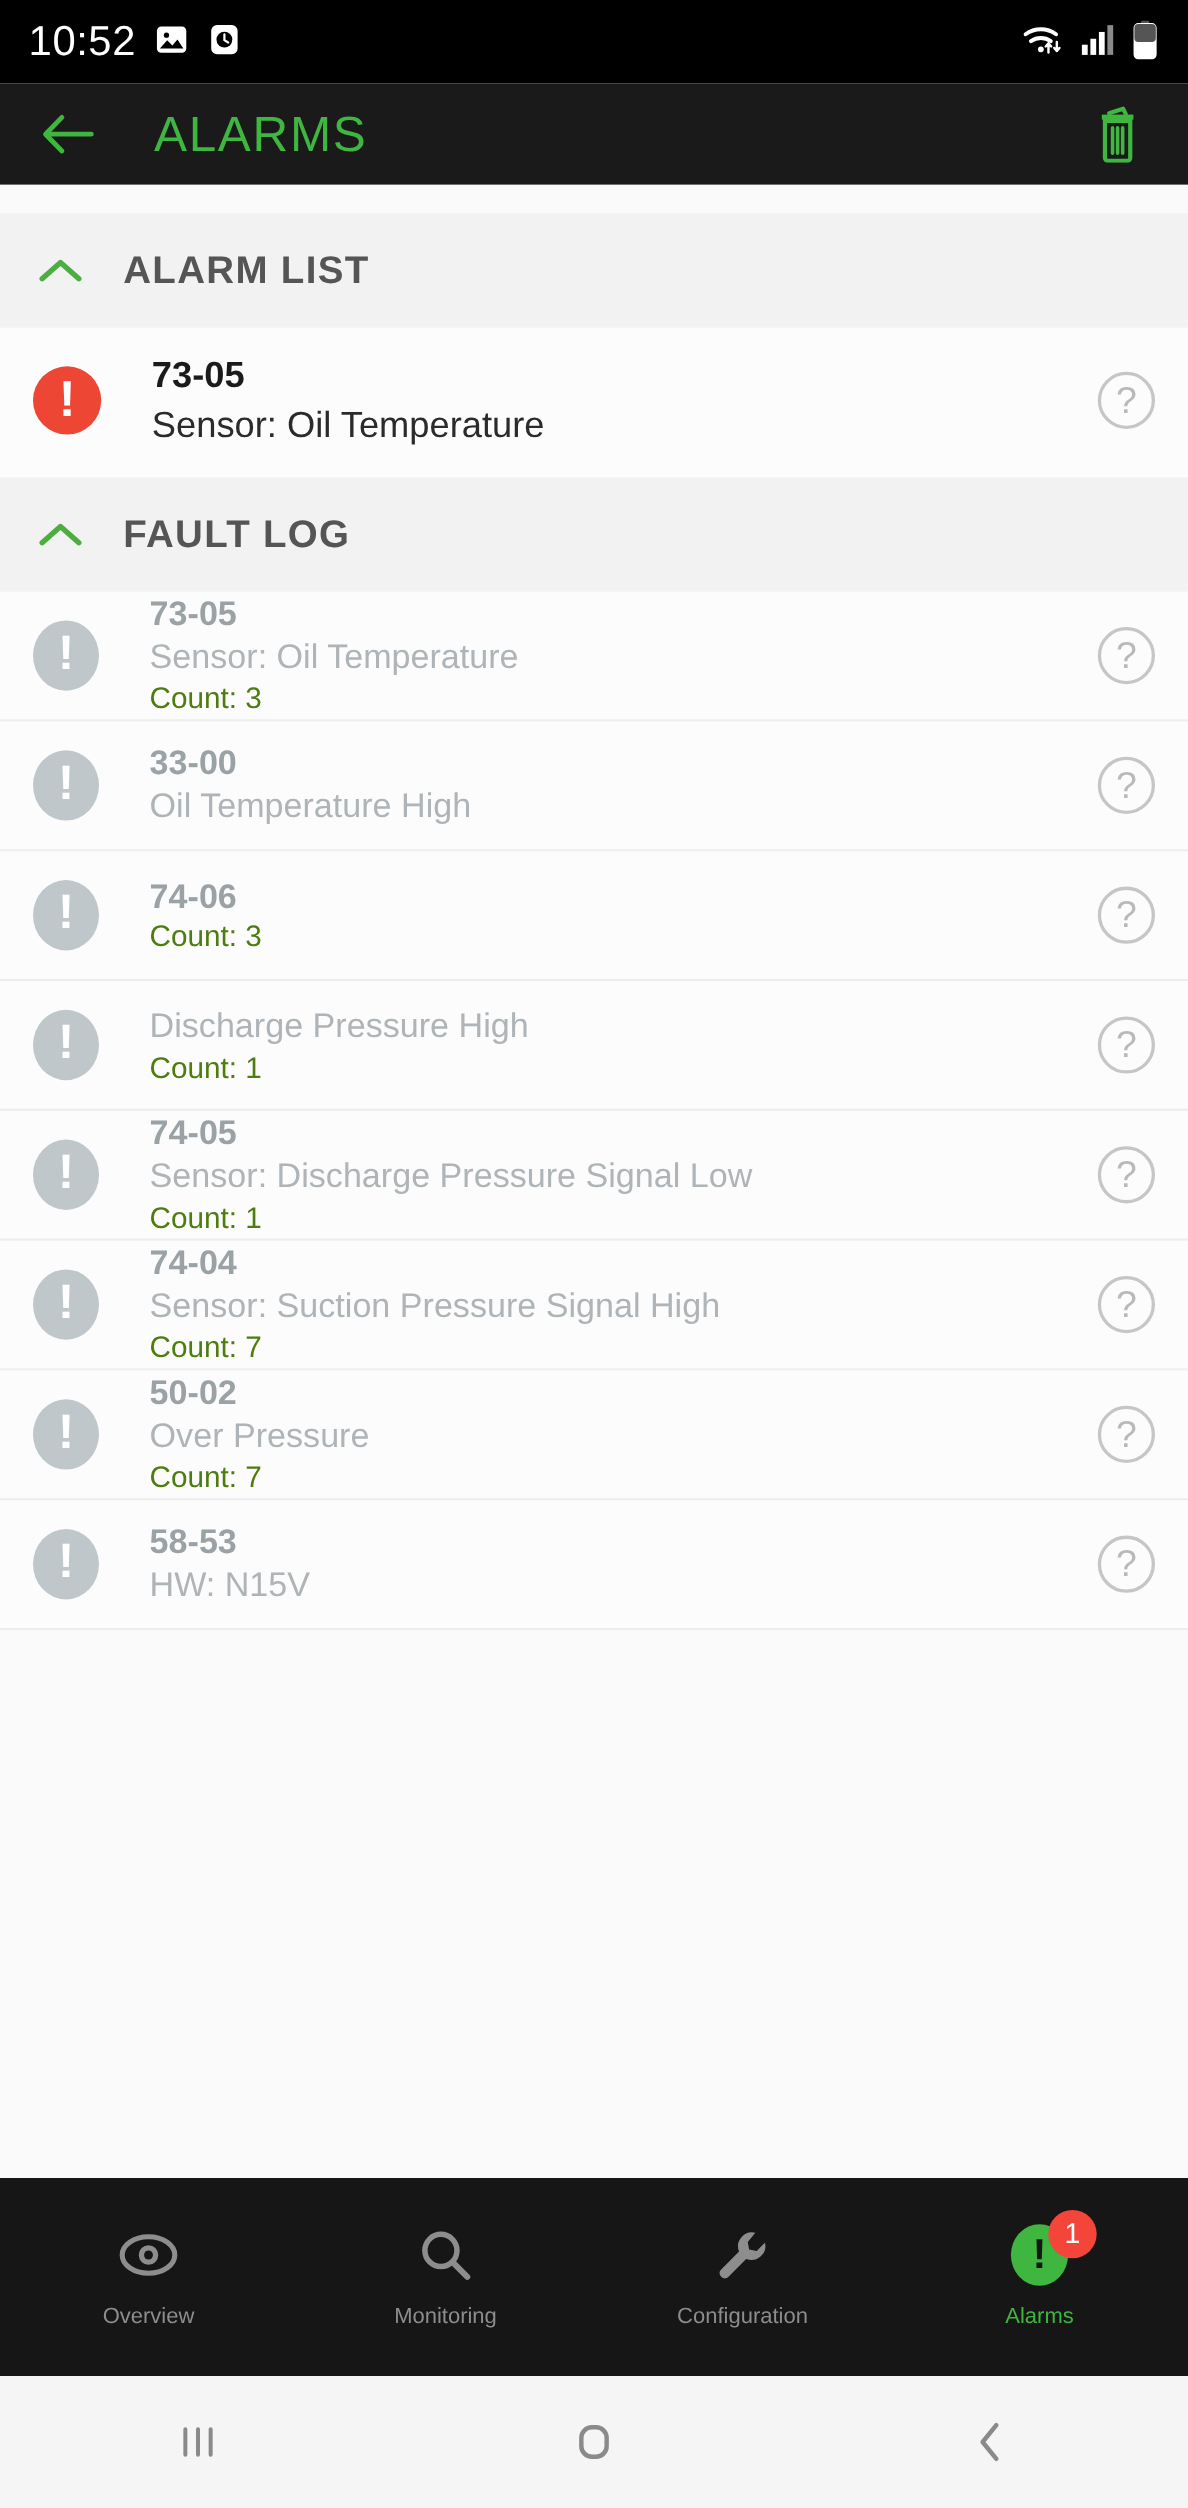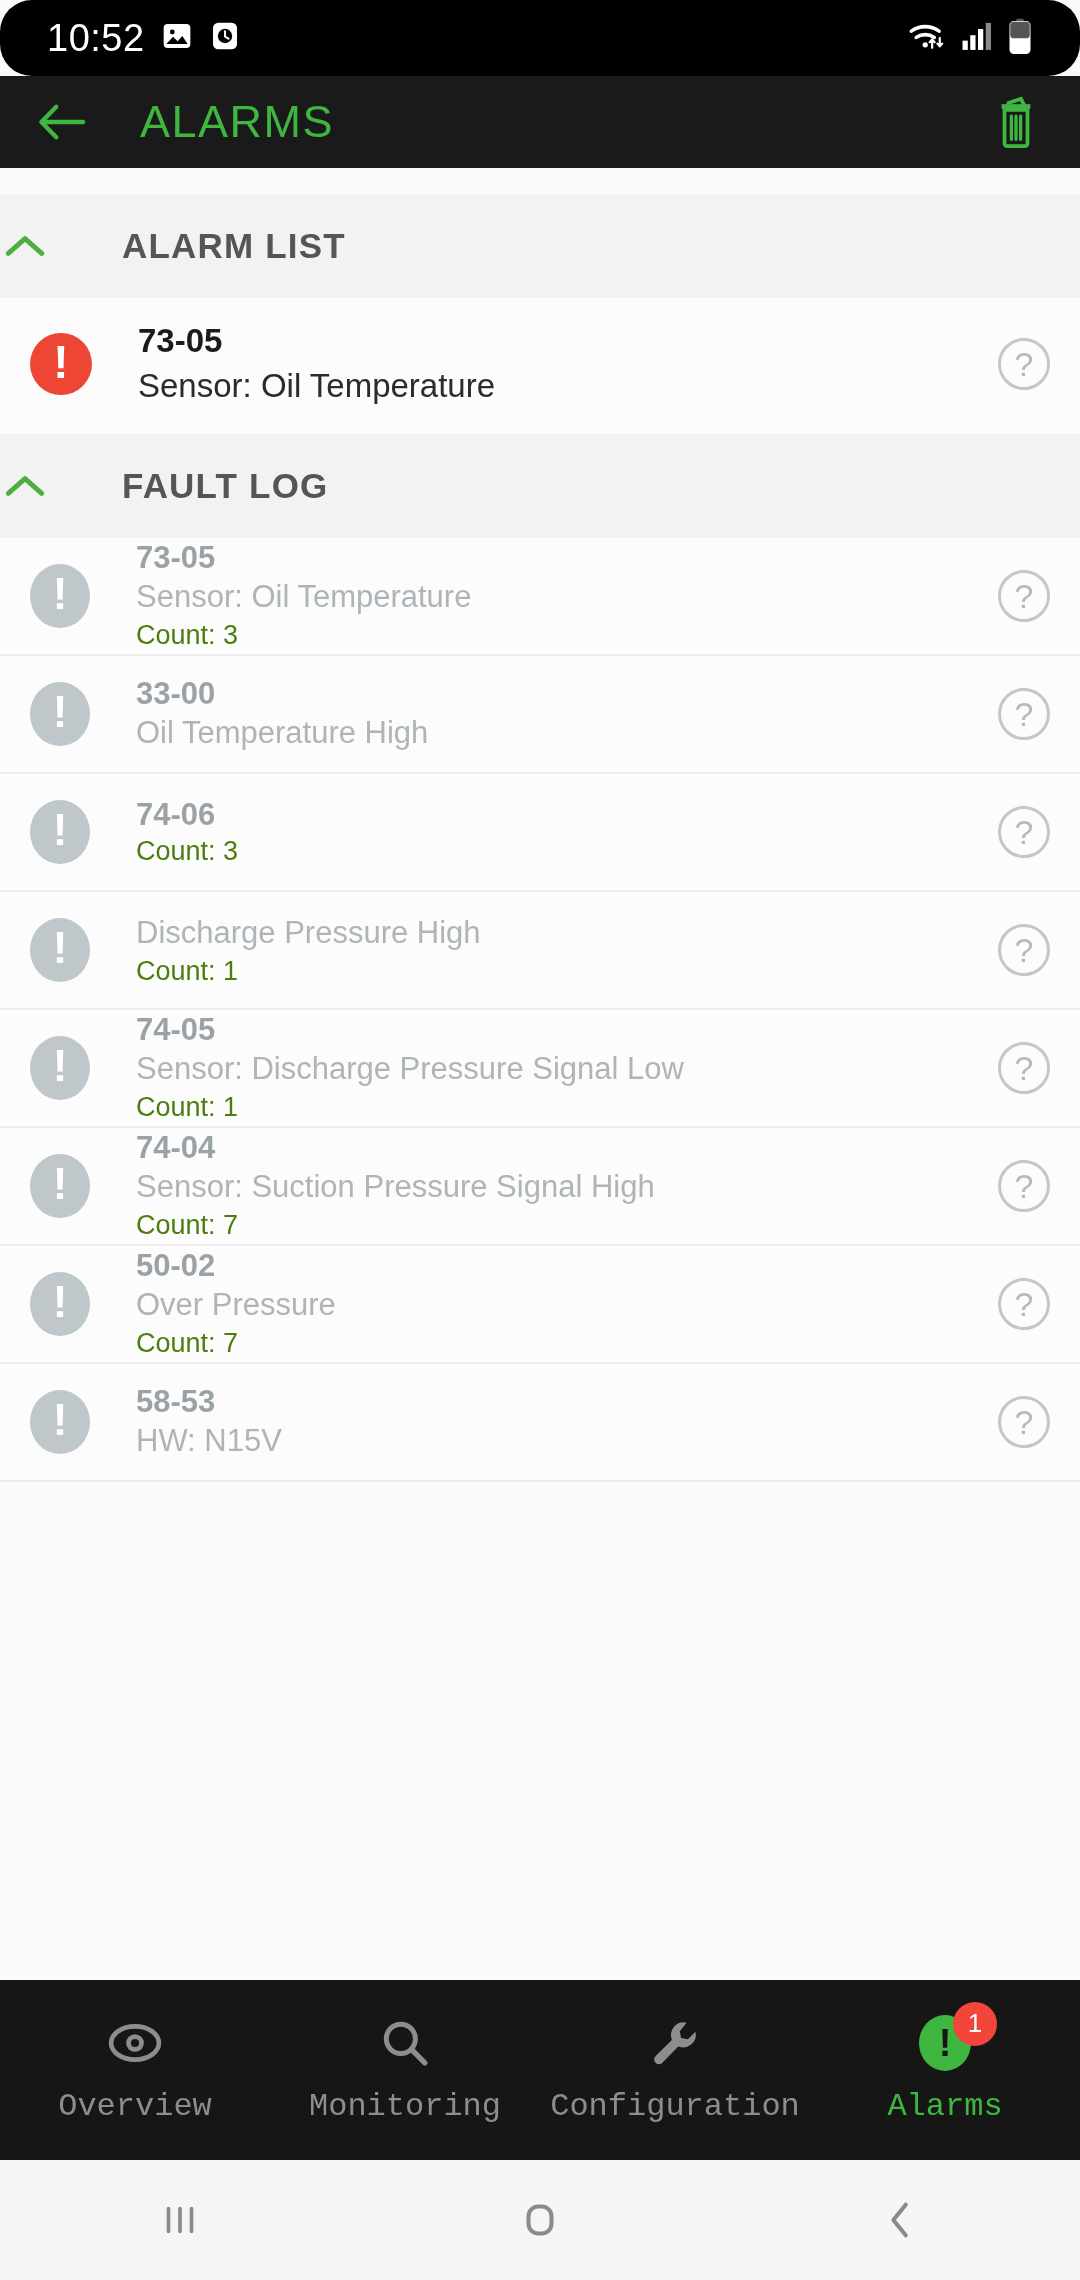--- a/index.html
+++ b/index.html
@@ -8,22 +8,21 @@
     font-family:"Liberation Sans", sans-serif;
     background:#fafafa;
     overflow:hidden;
     position:relative;
   }
 
   
   .status-bar{
     height:76px; background:#000; color:#fff;
     display:flex; align-items:center; justify-content:space-between;
-    padding:0 47px;
-    border-radius:32px;
+    padding:0 26px;
   }
   .sb-left{ display:flex; align-items:center; gap:16px; }
   .sb-time{ font-size:38px; font-weight:400; letter-spacing:0.5px; }
   .sb-right{ display:flex; align-items:center; gap:12px; }
 
   
   .app-bar{
     height:92px; background:#1a1a1a;
     display:flex; align-items:center; padding:0 34px;
   }
@@ -36,21 +35,21 @@
 
   
   .content{
     position:absolute; top:168px; bottom:300px; left:0; right:0;
     background:#fafafa; overflow:hidden;
   }
   .gap-strip{ height:26px; background:#fafafa; }
 
   .section-header{
     background:#f2f2f2; height:104px;
-    display:flex; align-items:center; gap:40px;
+    display:flex; align-items:center; padding-left:30px;
   }
   .chevron{ width:50px; display:flex; justify-content:center; align-items:center; }
   .section-title{
     font-size:35px; color:#555; font-weight:700;
     letter-spacing:1.2px; margin-left:32px;
   }
 
   
   .alarm-row{
     background:#fcfcfc; display:flex; align-items:center;
@@ -95,21 +94,21 @@
   
   .bottom-nav{
     position:absolute; left:0; right:0; bottom:120px; height:180px;
     background:#161616; display:flex; align-items:center;
   }
   .nav-item{
     flex:1; display:flex; flex-direction:column;
     align-items:center; justify-content:center; gap:18px;
     position:relative; height:100%;
   }
-  .nav-label{ font-size:32px; color:#8d8d8d;font-family:Liberation Mono, monospace; }
+  .nav-label{ font-size:20px; color:#8d8d8d; }
   .nav-item.active .nav-label{ color:#3fb63f; }
   .nav-icon{ height:54px; display:flex; align-items:center; justify-content:center; position:relative; }
   .badge{
     position:absolute; top:-14px; right:-26px;
     min-width:44px; height:44px; border-radius:50%;
     background:#f4453a; color:#fff; font-size:26px;
     display:flex; align-items:center; justify-content:center;
     font-weight:400;
   }
 

